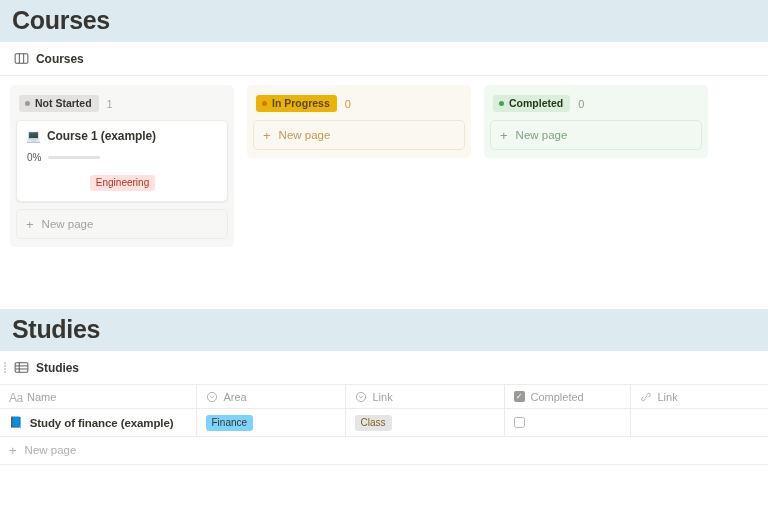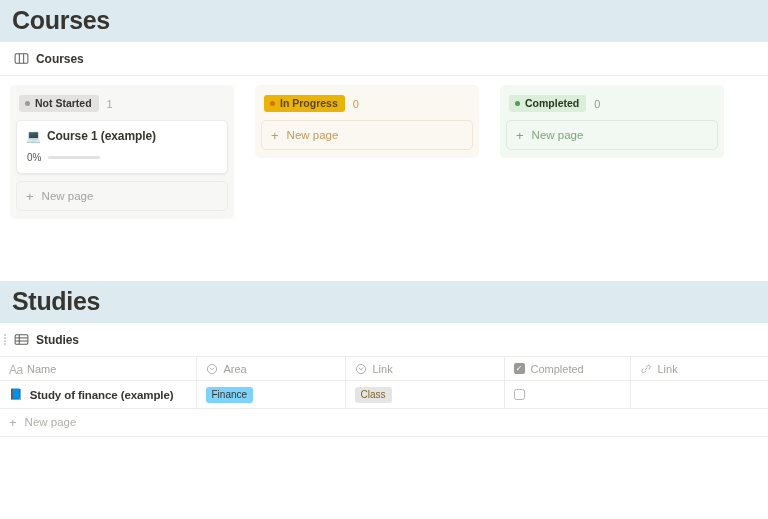--- a/index.html
+++ b/index.html
@@ -82,21 +82,21 @@
 
   .hr-line {
     height: 1px;
     background: #ececeb;
     width: 100%;
   }
 
   
   .board {
     display: flex;
-    gap: 21px;
+    gap: 13px;
     padding: 9px 0 0 10px;
     align-items: flex-start;
     text-align: center;
   }
   .board-col {
     width: 224px;
     border-radius: 5px;
     padding: 7px 6px 8px 6px;
     box-sizing: border-box;
   }
@@ -375,20 +375,23 @@
           <div class="card-title-row">
             <span class="card-emoji">💻</span>
             <span class="card-title">Course 1 (example)</span>
           </div>
           <div class="card-progress-row">
             <span class="progress-label">0%</span>
             <span class="progress-track">
               <span class="progress-fill" style="width: 0%;"></span>
             </span>
           </div>
+          <div class="card-tags">
+            <span class="tag tag-red">Engineering</span>
+          </div>
         </div>
         <div class="newpage-btn">
           <span class="plus">+</span>
           <span>New page</span>
         </div>
       </div>
     </div>
 
     <div class="board-col col-inprogress">
       <div class="col-header">

